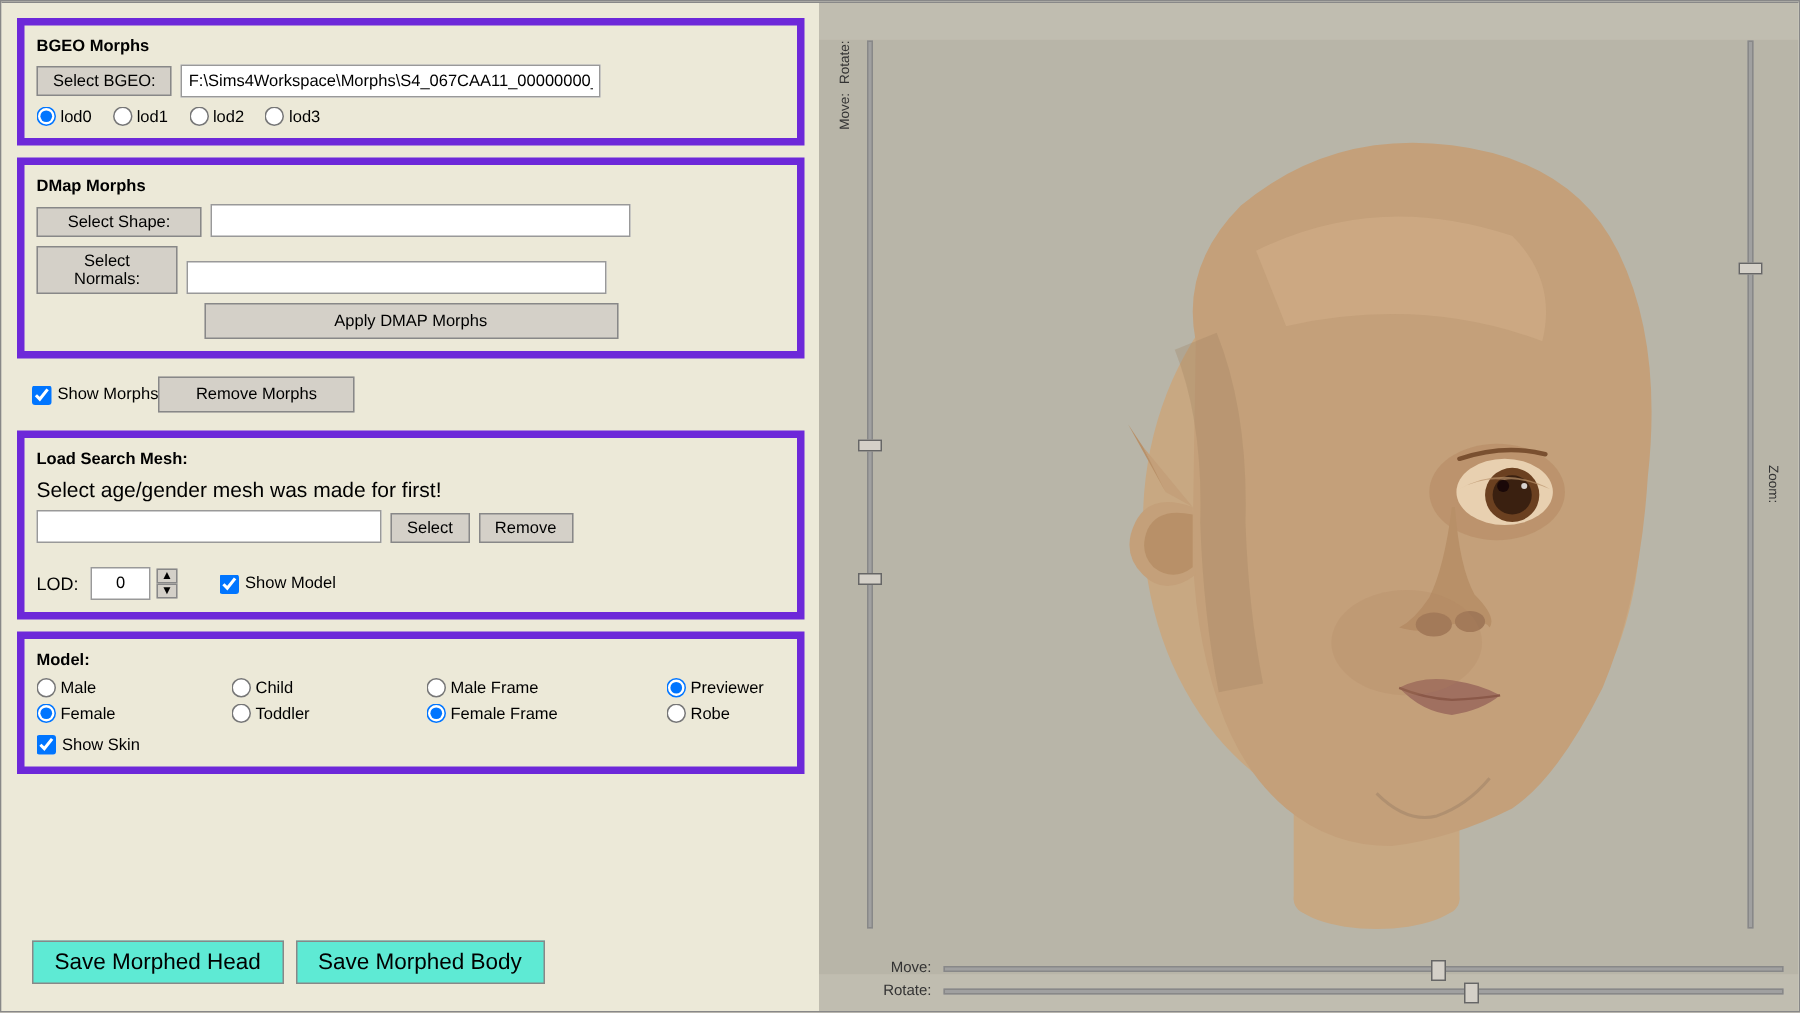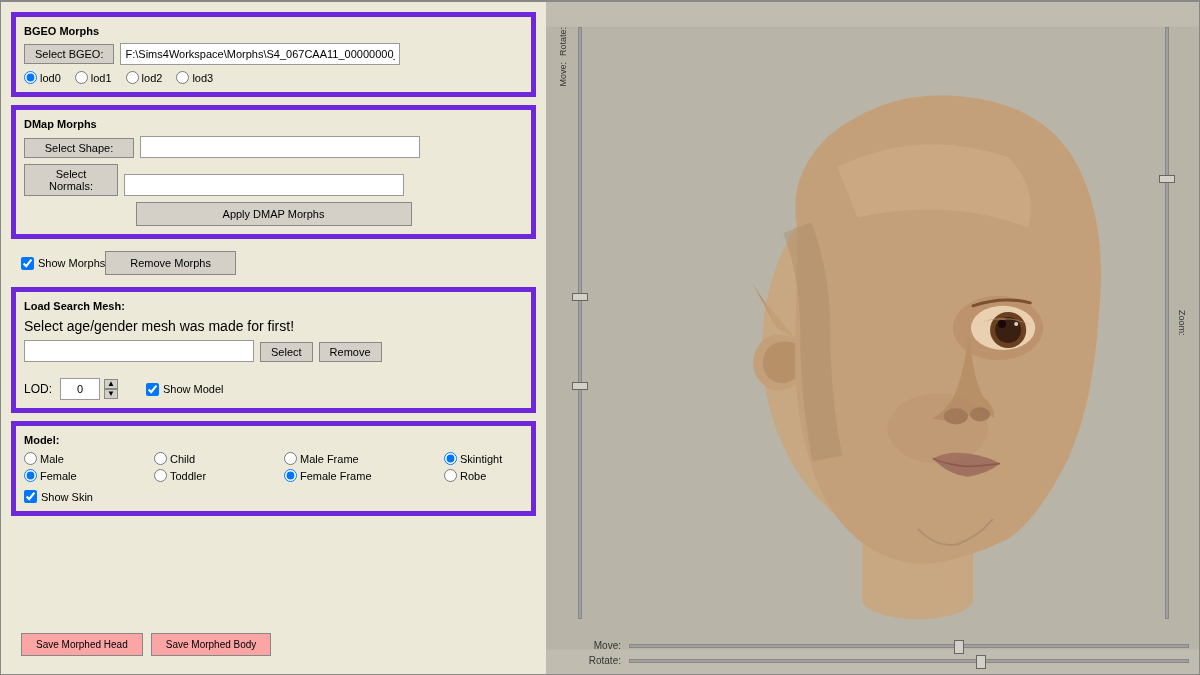--- a/index.html
+++ b/index.html
@@ -197,23 +197,23 @@
     
     .bottom-buttons {
       display: flex;
       gap: 8px;
       padding: 8px 10px;
       margin-top: auto;
     }
 
     .save-btn {
       padding: 5px 14px;
-      background: #fca5a5;
+      background: #5eead4;
       border: 1px solid #888;
-      font-size: 10px;
+      font-size: 15px;
       cursor: pointer;
     }
 
     
     .right-panel {
       flex: 1;
       background: #c0bdb0;
       position: relative;
       display: flex;
       align-items: center;
@@ -408,21 +408,21 @@
             <span>Child</span>
           </label>
 
           <label class="radio-item">
             <input type="radio" name="frame" style="">
             <span>Male Frame</span>
           </label>
 
           <label class="radio-item">
             <input type="radio" name="outfit" checked="" style="">
-            <span>Skintight</span>
+            <span>Previewer</span>
           </label>
 
           <label class="radio-item">
             <input type="radio" name="gender" checked="" style="">
             <span>Female</span>
           </label>
           <label class="radio-item">
             <input type="radio" name="age" style="">
             <span>Toddler</span>
           </label>

